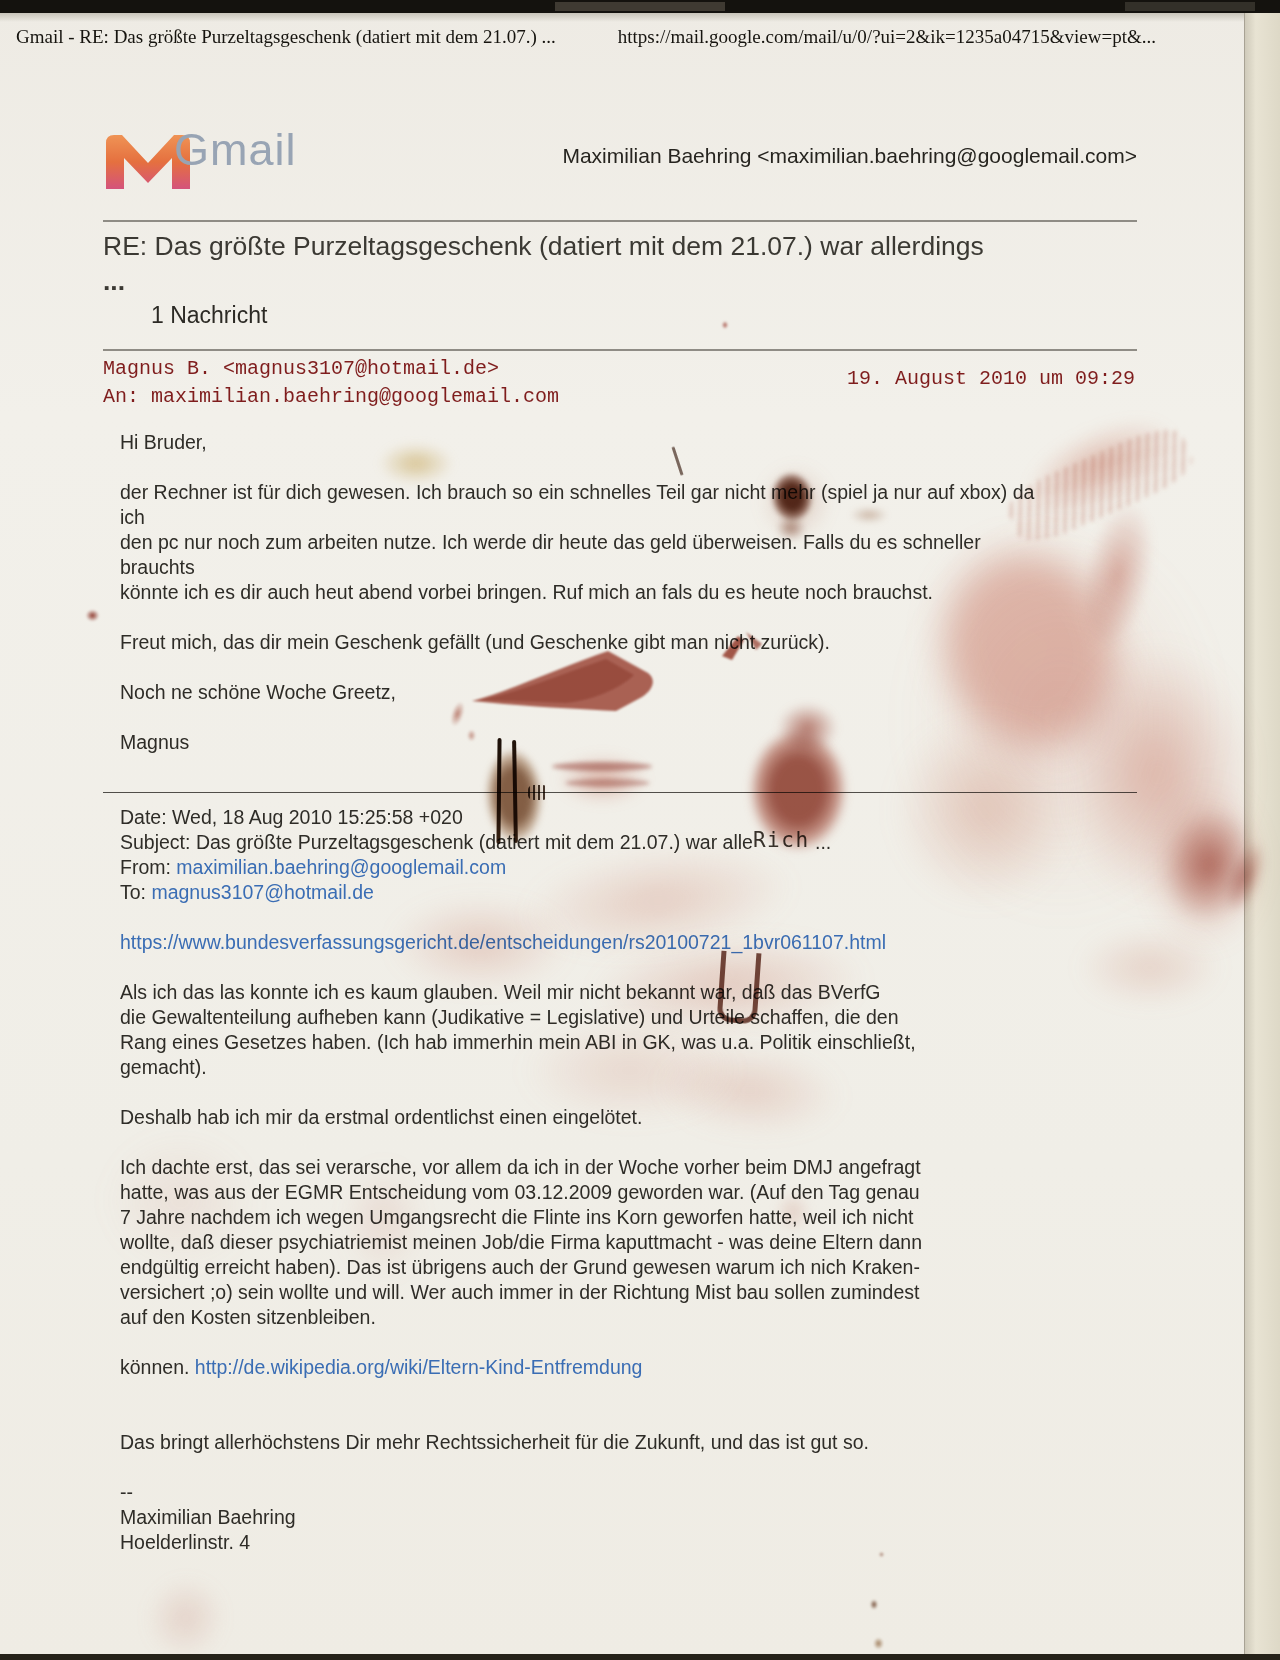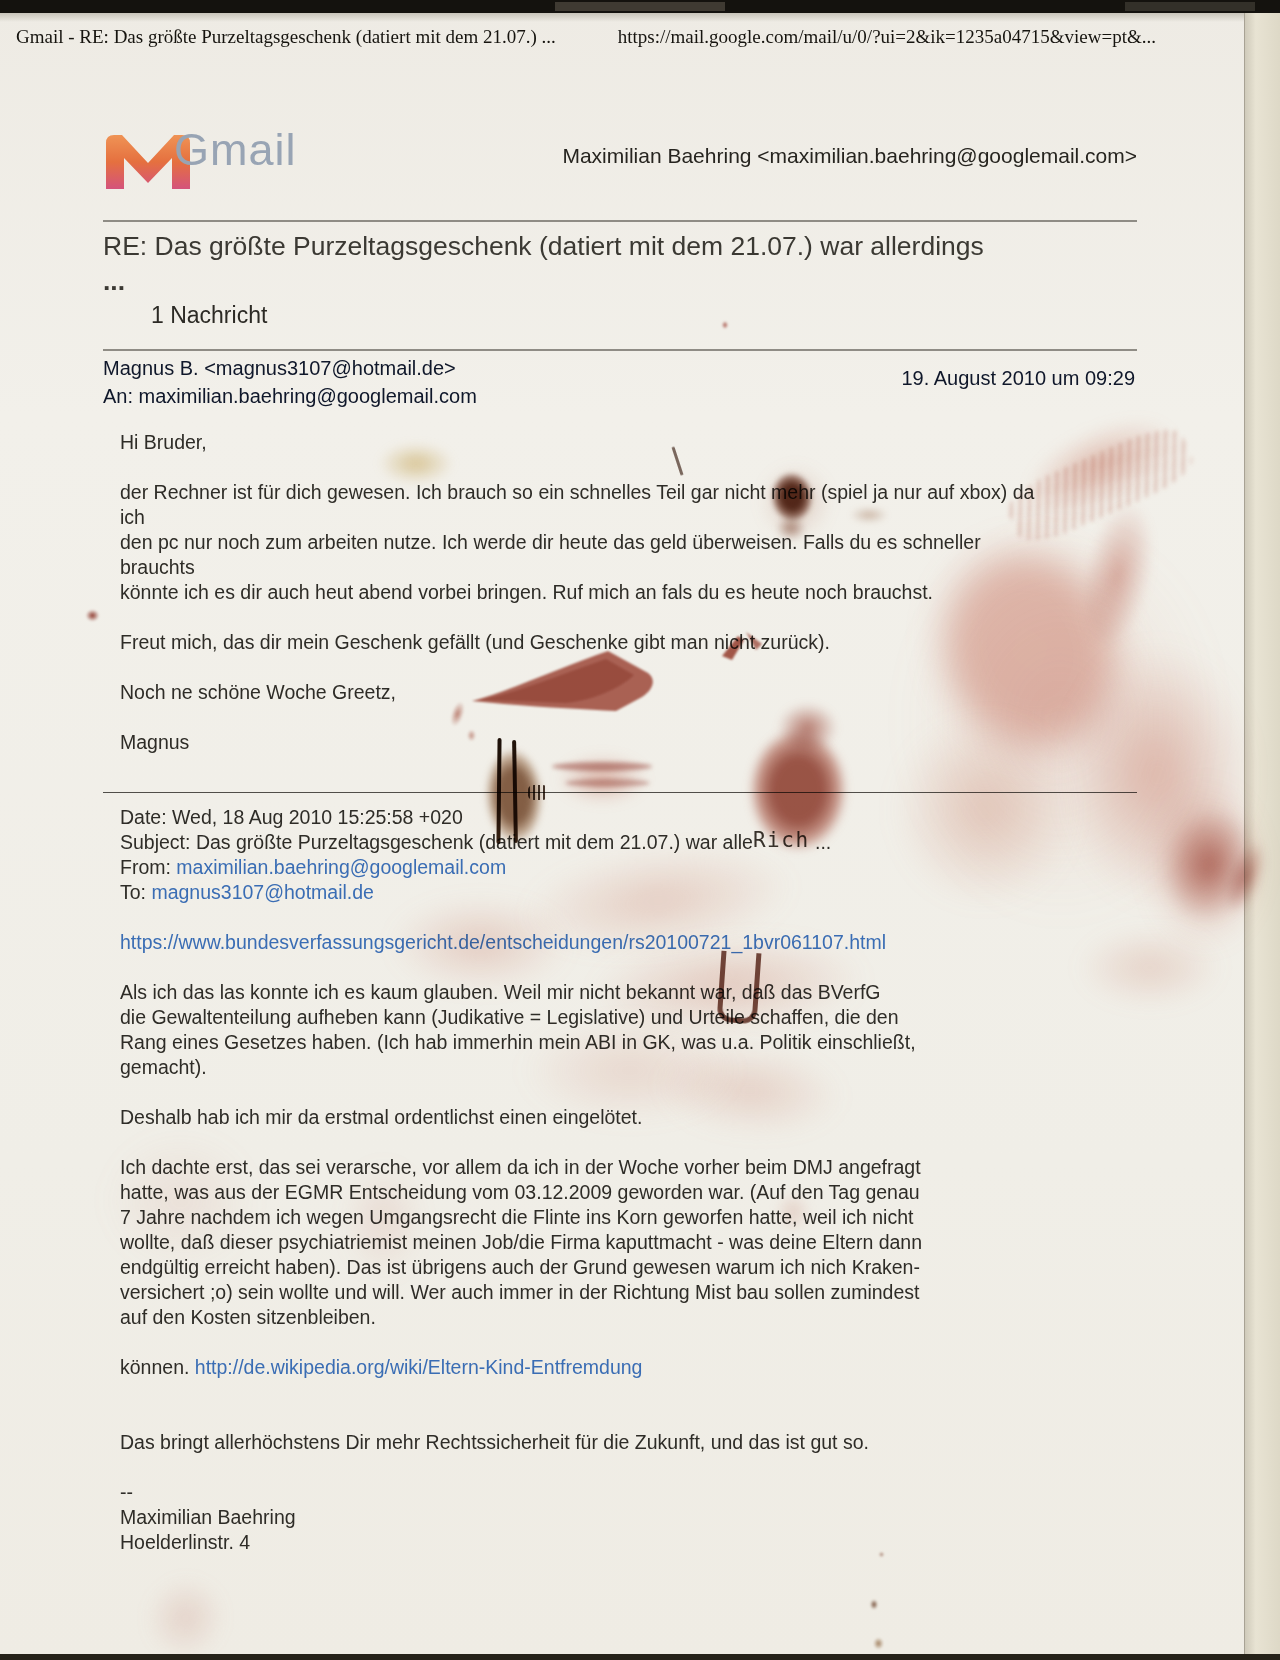--- a/index.html
+++ b/index.html
@@ -27,21 +27,21 @@
   .wordmark{left:174px;top:124px;font-size:45px;color:#98a4b4;letter-spacing:1px;}
   .account{right:143px;top:144px;font-size:21px;color:#26241f;white-space:pre;}
   
   .rule{left:103px;width:1034px;height:2px;background:#8f8c85;}
   .rule1{top:220px;} .rule2{top:349px;}
   
   .title{left:103px;top:231px;width:1060px;font-size:26.5px;font-weight:normal;color:#3b3933;white-space:pre;}
   .title2{left:103px;top:266px;font-size:26.5px;font-weight:bold;color:#3b3933;}
   .count{left:103px;top:302px;font-size:23px;color:#2c2a25;margin-left:48px;}
   
-  .mh{font-size:20px;color:#0f172a;white-space:pre;}
+  .mh{font-size:20px;color:#7f1d1d;white-space:pre;font-family:Liberation Mono, monospace;}
   .mh-from{left:103px;top:357px;}
   .mh-date{right:145px;top:357px;margin-top:10px;}
   .mh-to{left:103px;top:385px;}
   
   .email-body{left:120px;top:430px;width:1040px;font-size:19.5px;color:#2e2c27;z-index:2;}
   .line{height:25px;line-height:25px;white-space:pre;}
   .lnk{color:#3a6db4;}
   .mono{font-family:"DejaVu Sans Mono","Liberation Mono",monospace;font-size:21px;color:#38322b;letter-spacing:1.5px;position:relative;top:-2px;}
   .qline{margin-left:-17px;width:1034px;height:1px;background:#504e49;position:relative;top:12px;}
   

